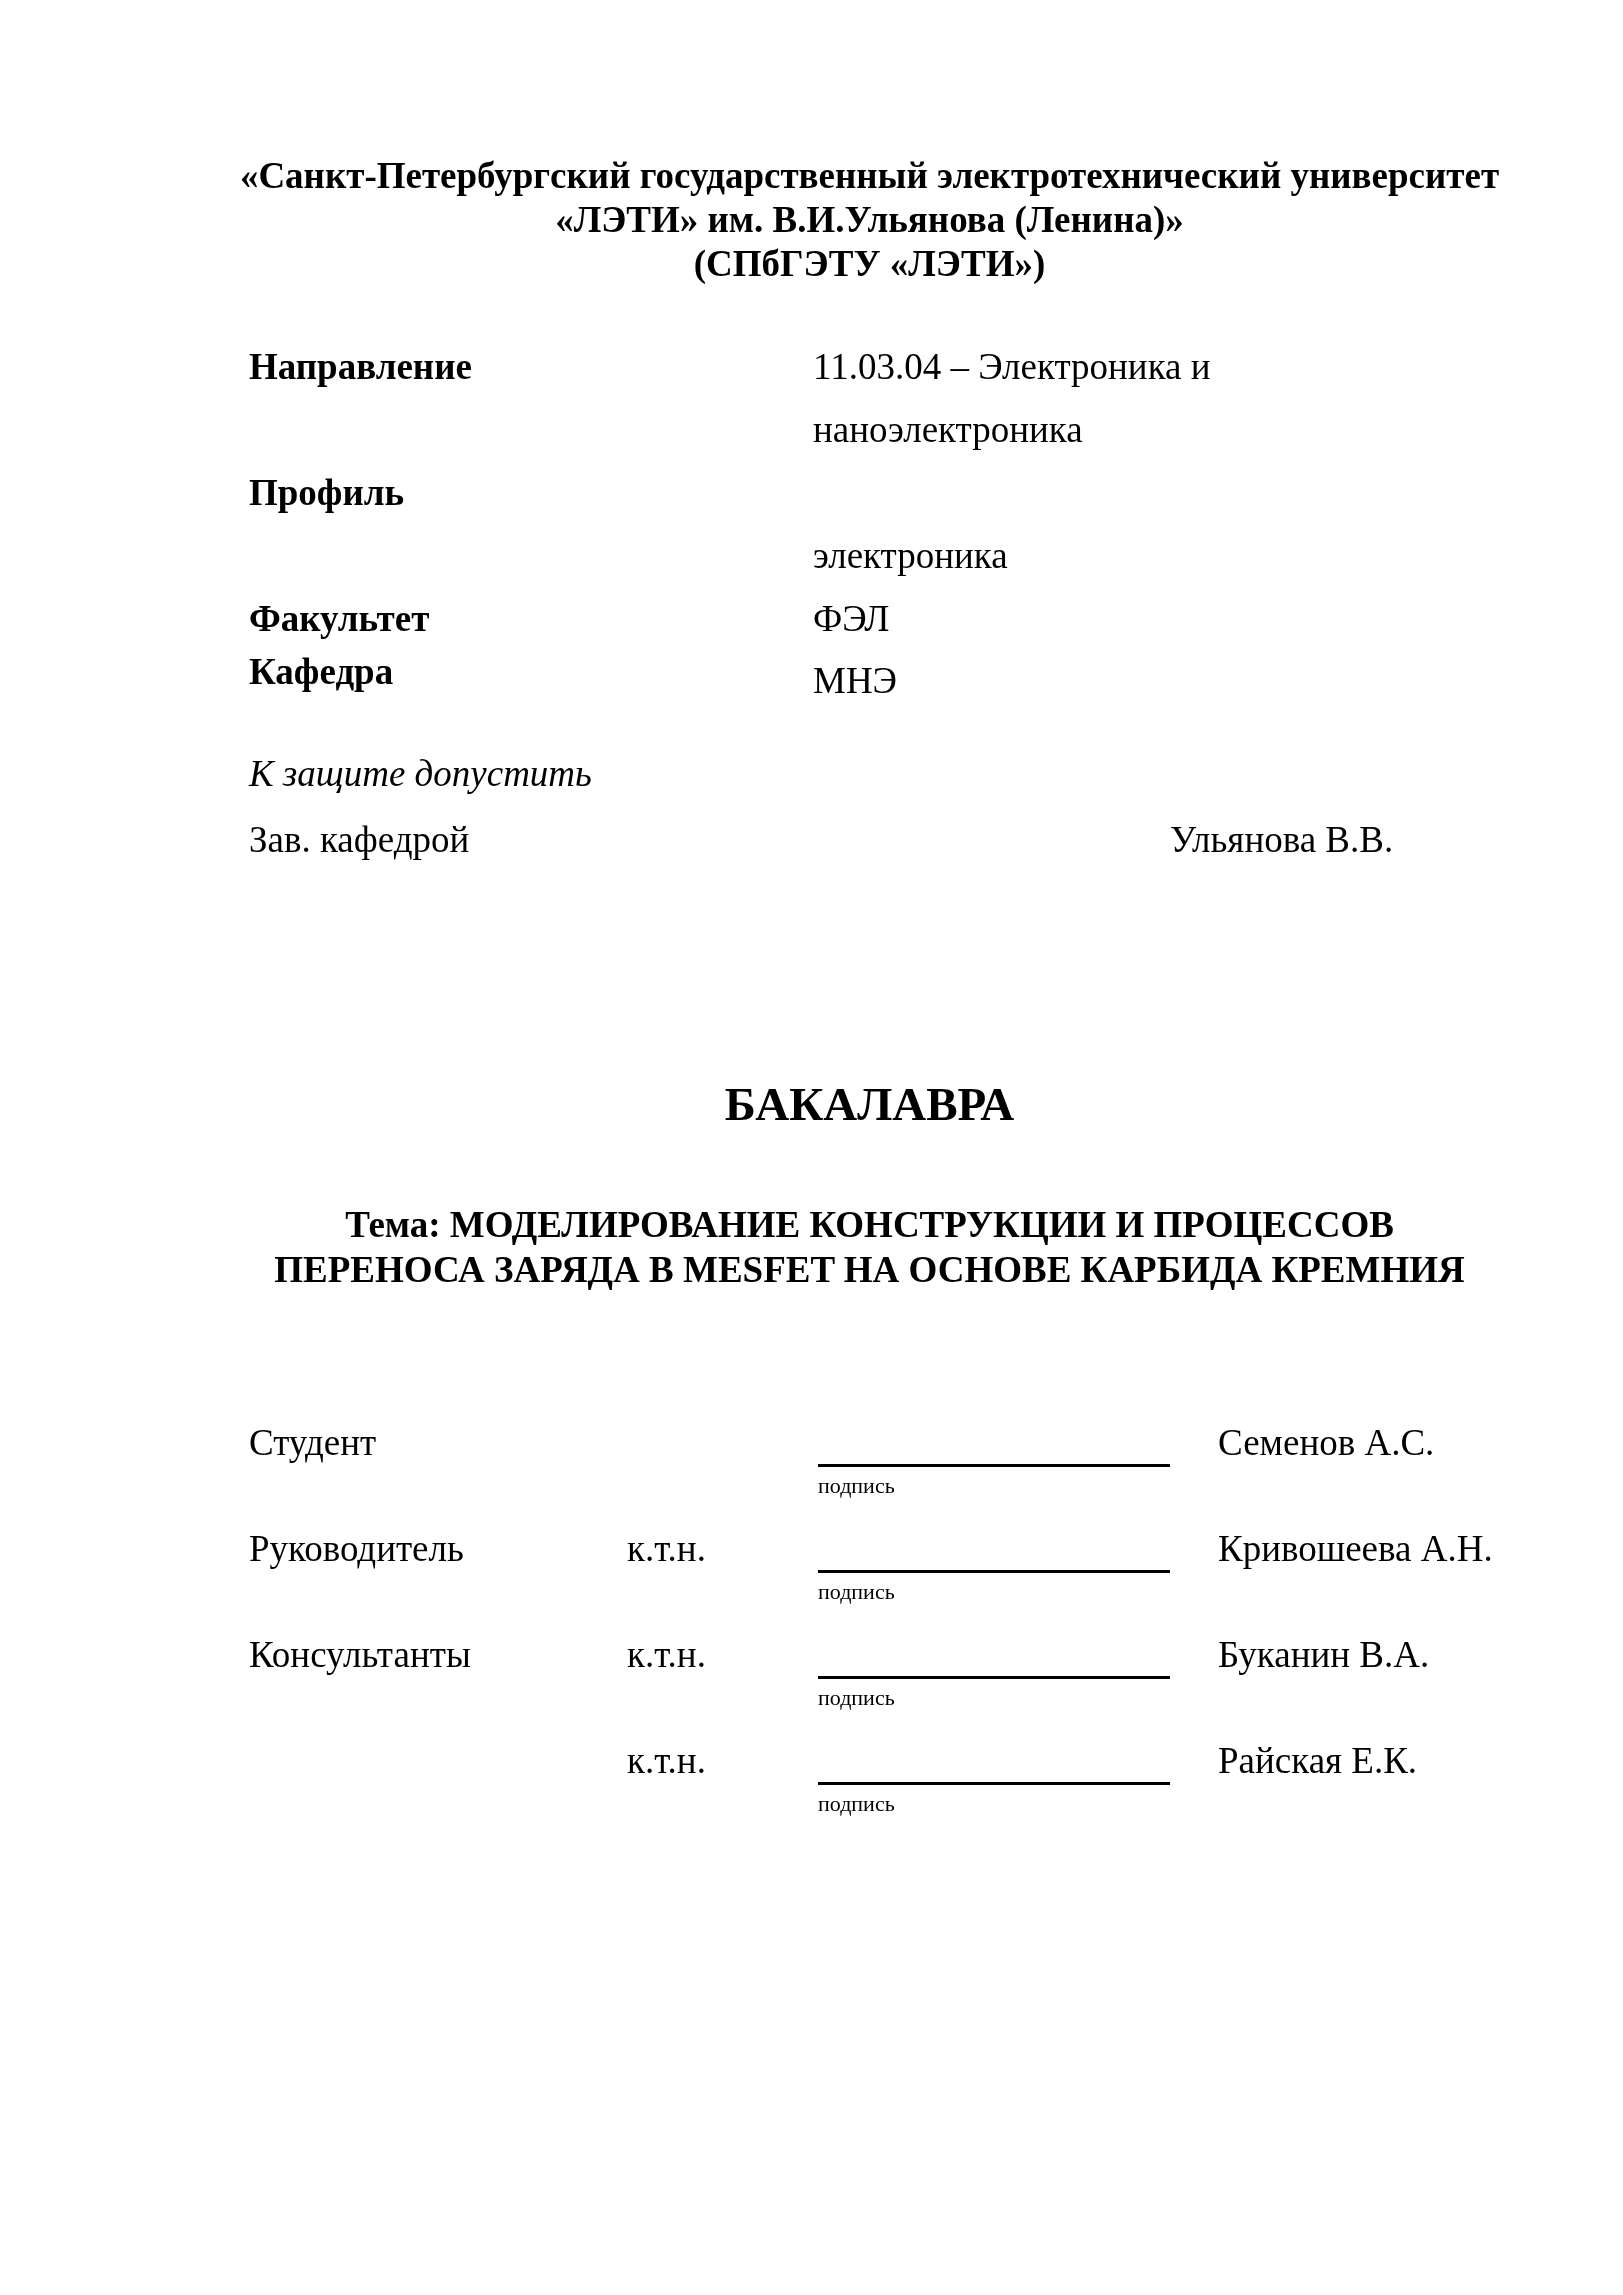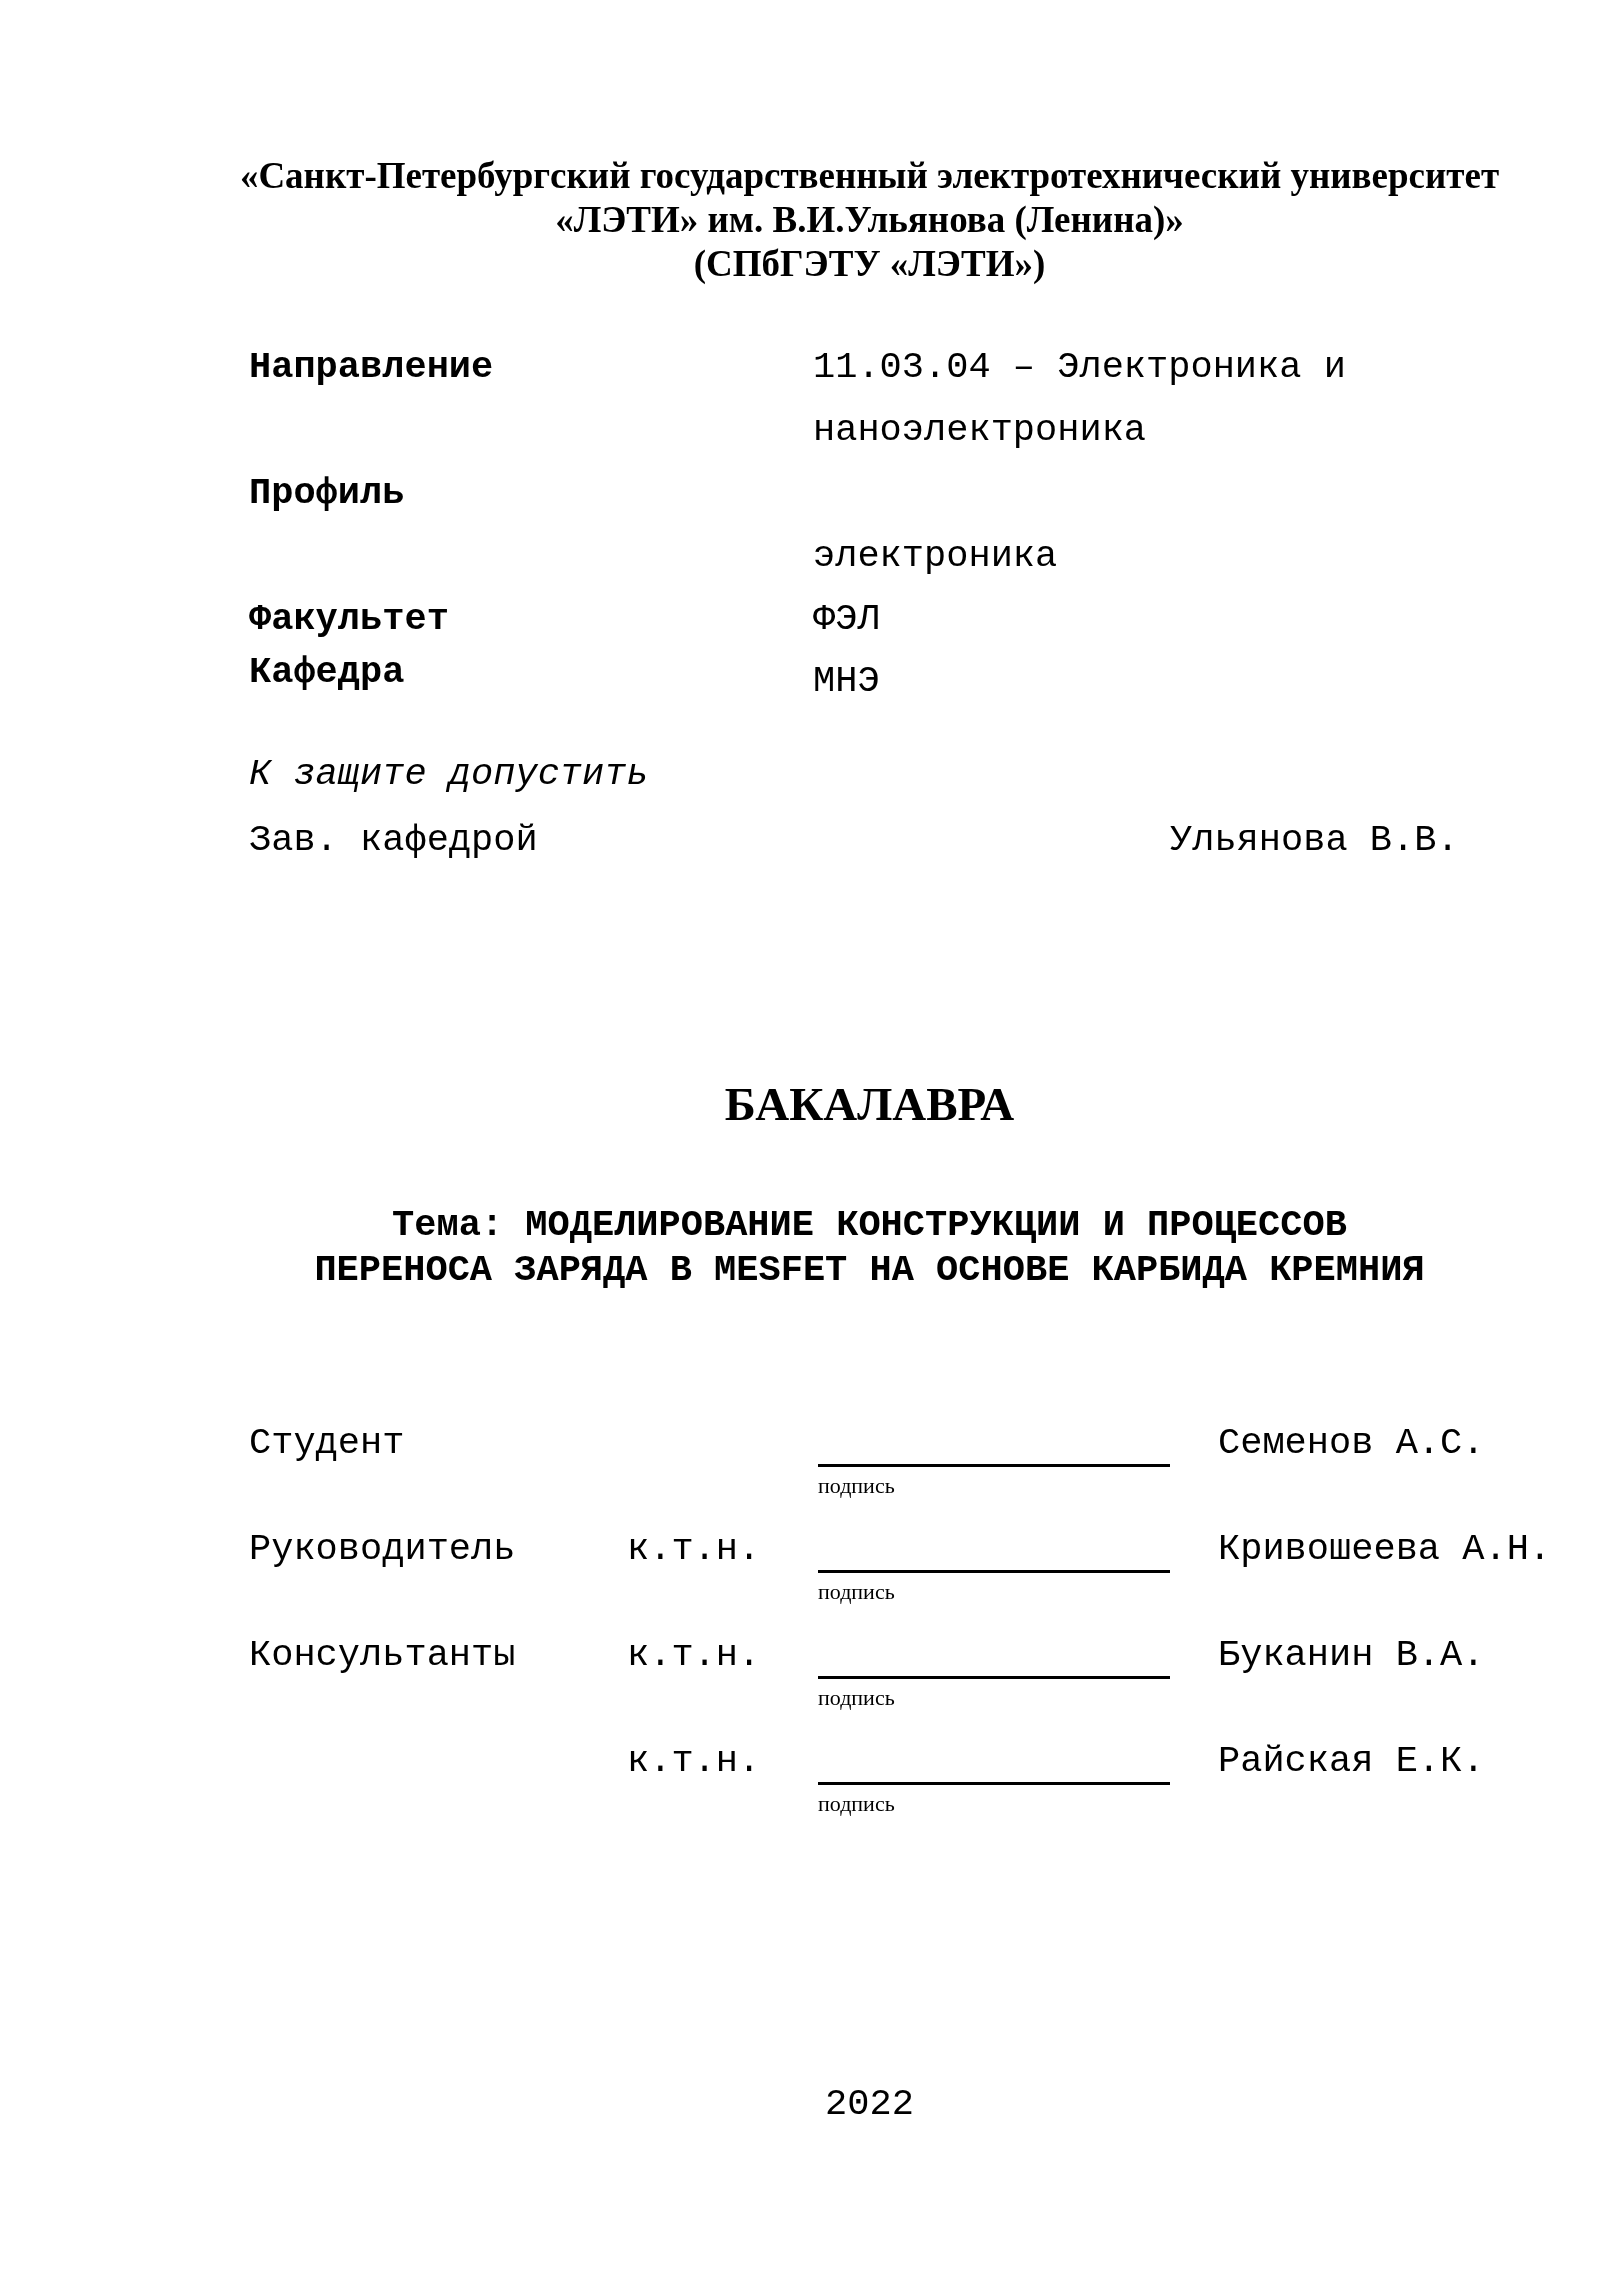--- a/index.html
+++ b/index.html
@@ -19,21 +19,21 @@
   
   .centerband {
     position: absolute;
     left: 232px;
     width: 1275px;
     text-align: center;
   }
   .abs { position: absolute; white-space: nowrap; }
   .b  { font-weight: bold; }
   .i  { font-style: italic; }
-  .fs-body  { font-size: 37px; line-height: 44px; font-family: Liberation Mono, monospace; }
+  .fs-body  { font-size: 37px; line-height: 44px; }
   .fs-title { font-size: 47px; line-height: 55px; }
   .fs-small { font-size: 22px; line-height: 25px; }
   .header-line { font-size: 37px; line-height: 44px; font-weight: bold; }
   .sig-line {
     position: absolute;
     height: 0;
     border-bottom: 3.1px solid #000000;
   }
   .sig-caption {
     position: absolute;
@@ -85,16 +85,15 @@
   <div class="abs fs-body" style="left:627px; top:1633px">к.т.н.</div>
   <div class="sig-line" style="left:818px; top:1676px; width:352px"></div>
   <div class="sig-caption fs-small" style="left:818px; top:1685px">подпись</div>
   <div class="abs fs-body" style="left:1218px; top:1633px">Буканин В.А.</div>
 
   <div class="abs fs-body" style="left:627px; top:1739px">к.т.н.</div>
   <div class="sig-line" style="left:818px; top:1782px; width:352px"></div>
   <div class="sig-caption fs-small" style="left:818px; top:1791px">подпись</div>
   <div class="abs fs-body" style="left:1218px; top:1739px">Райская Е.К.</div>
 
-  <div class="centerband fs-body" style="top:2082px">2022</div>
 
 </div>
 
 
 </body></html>

